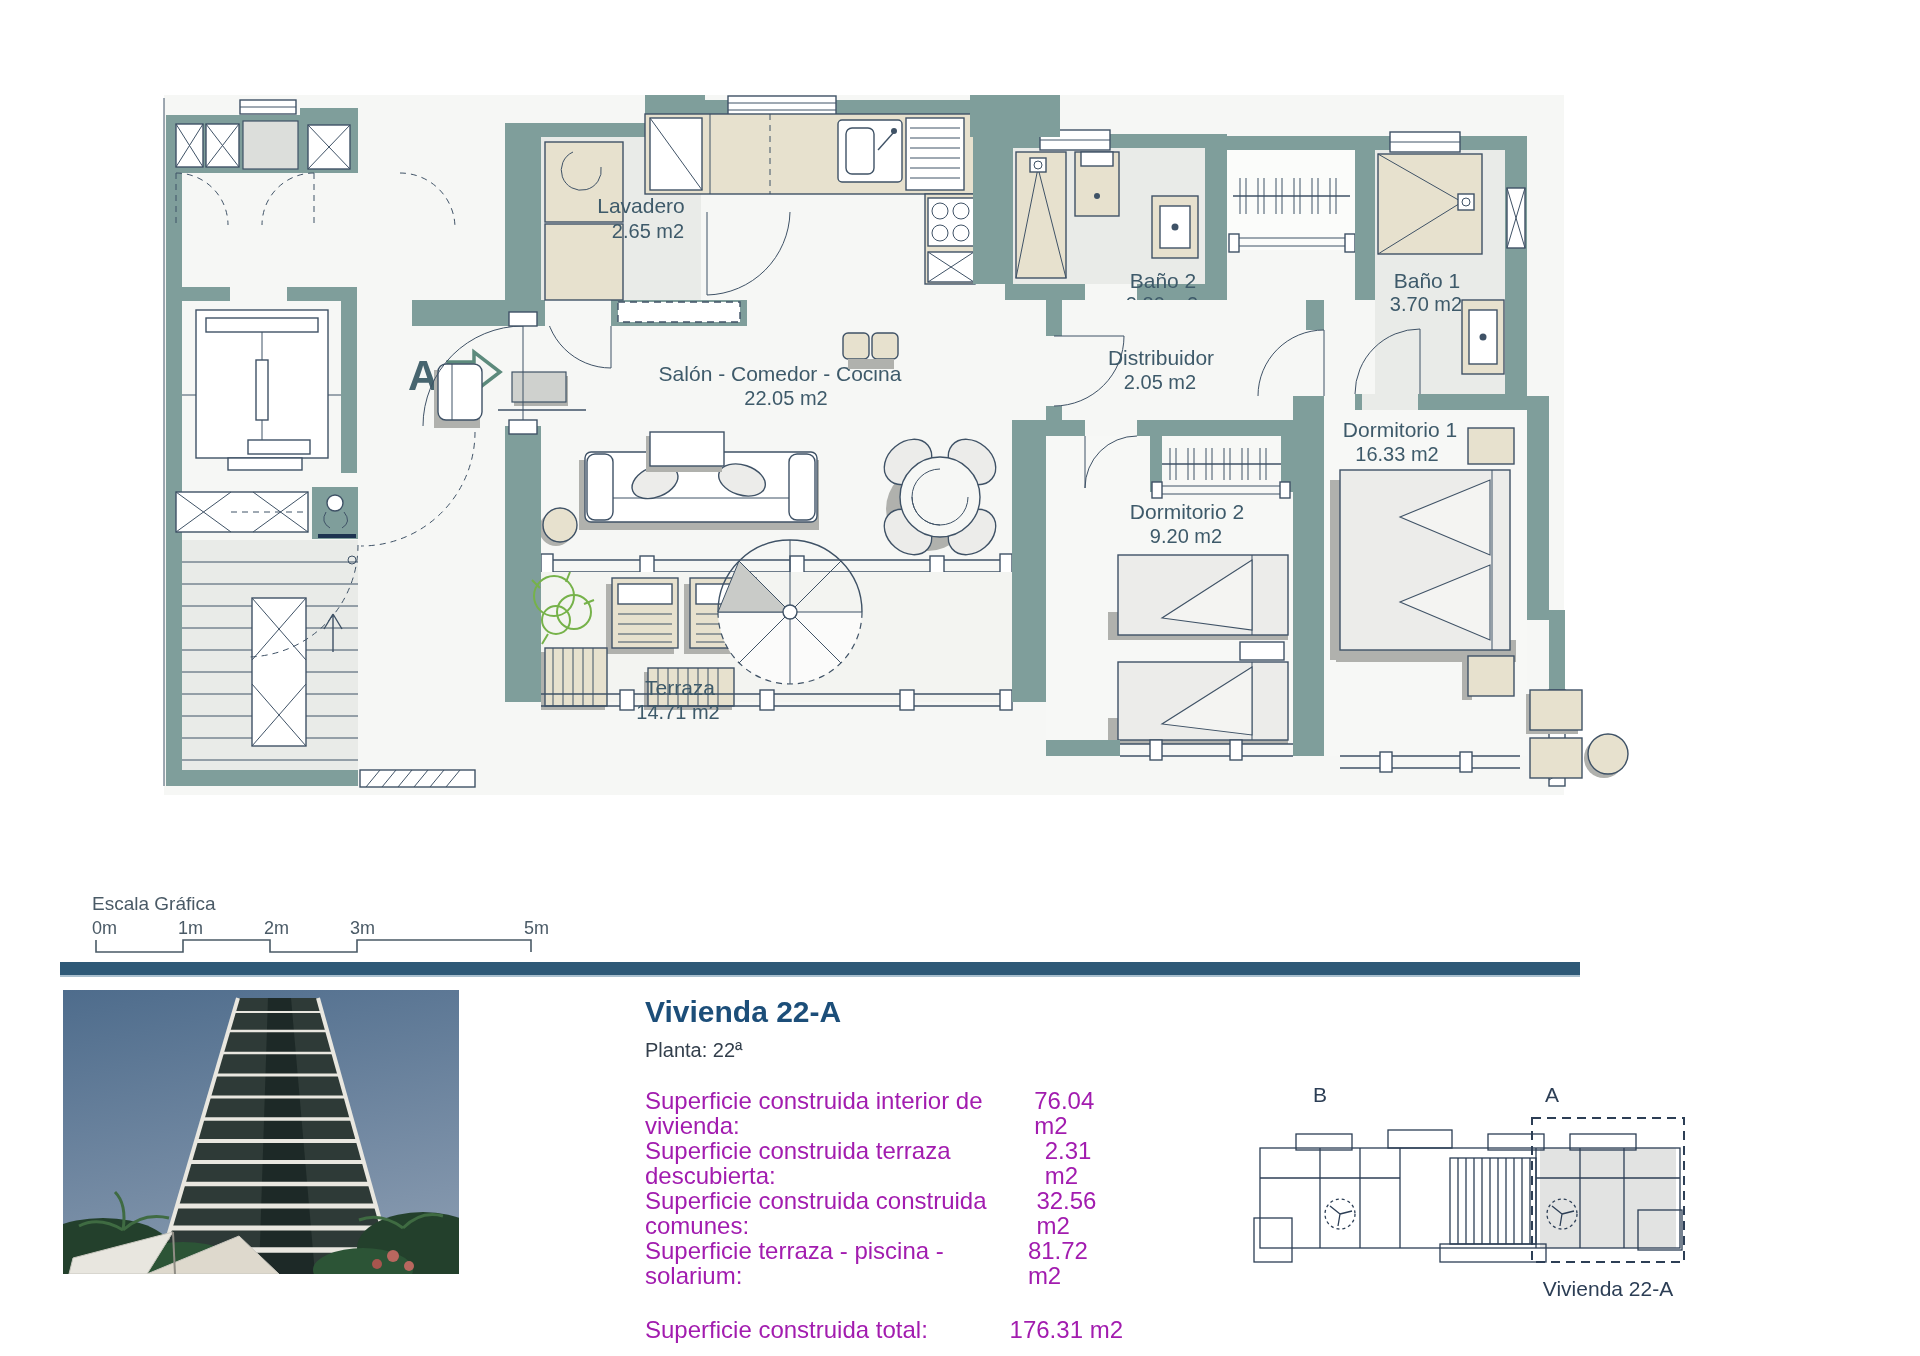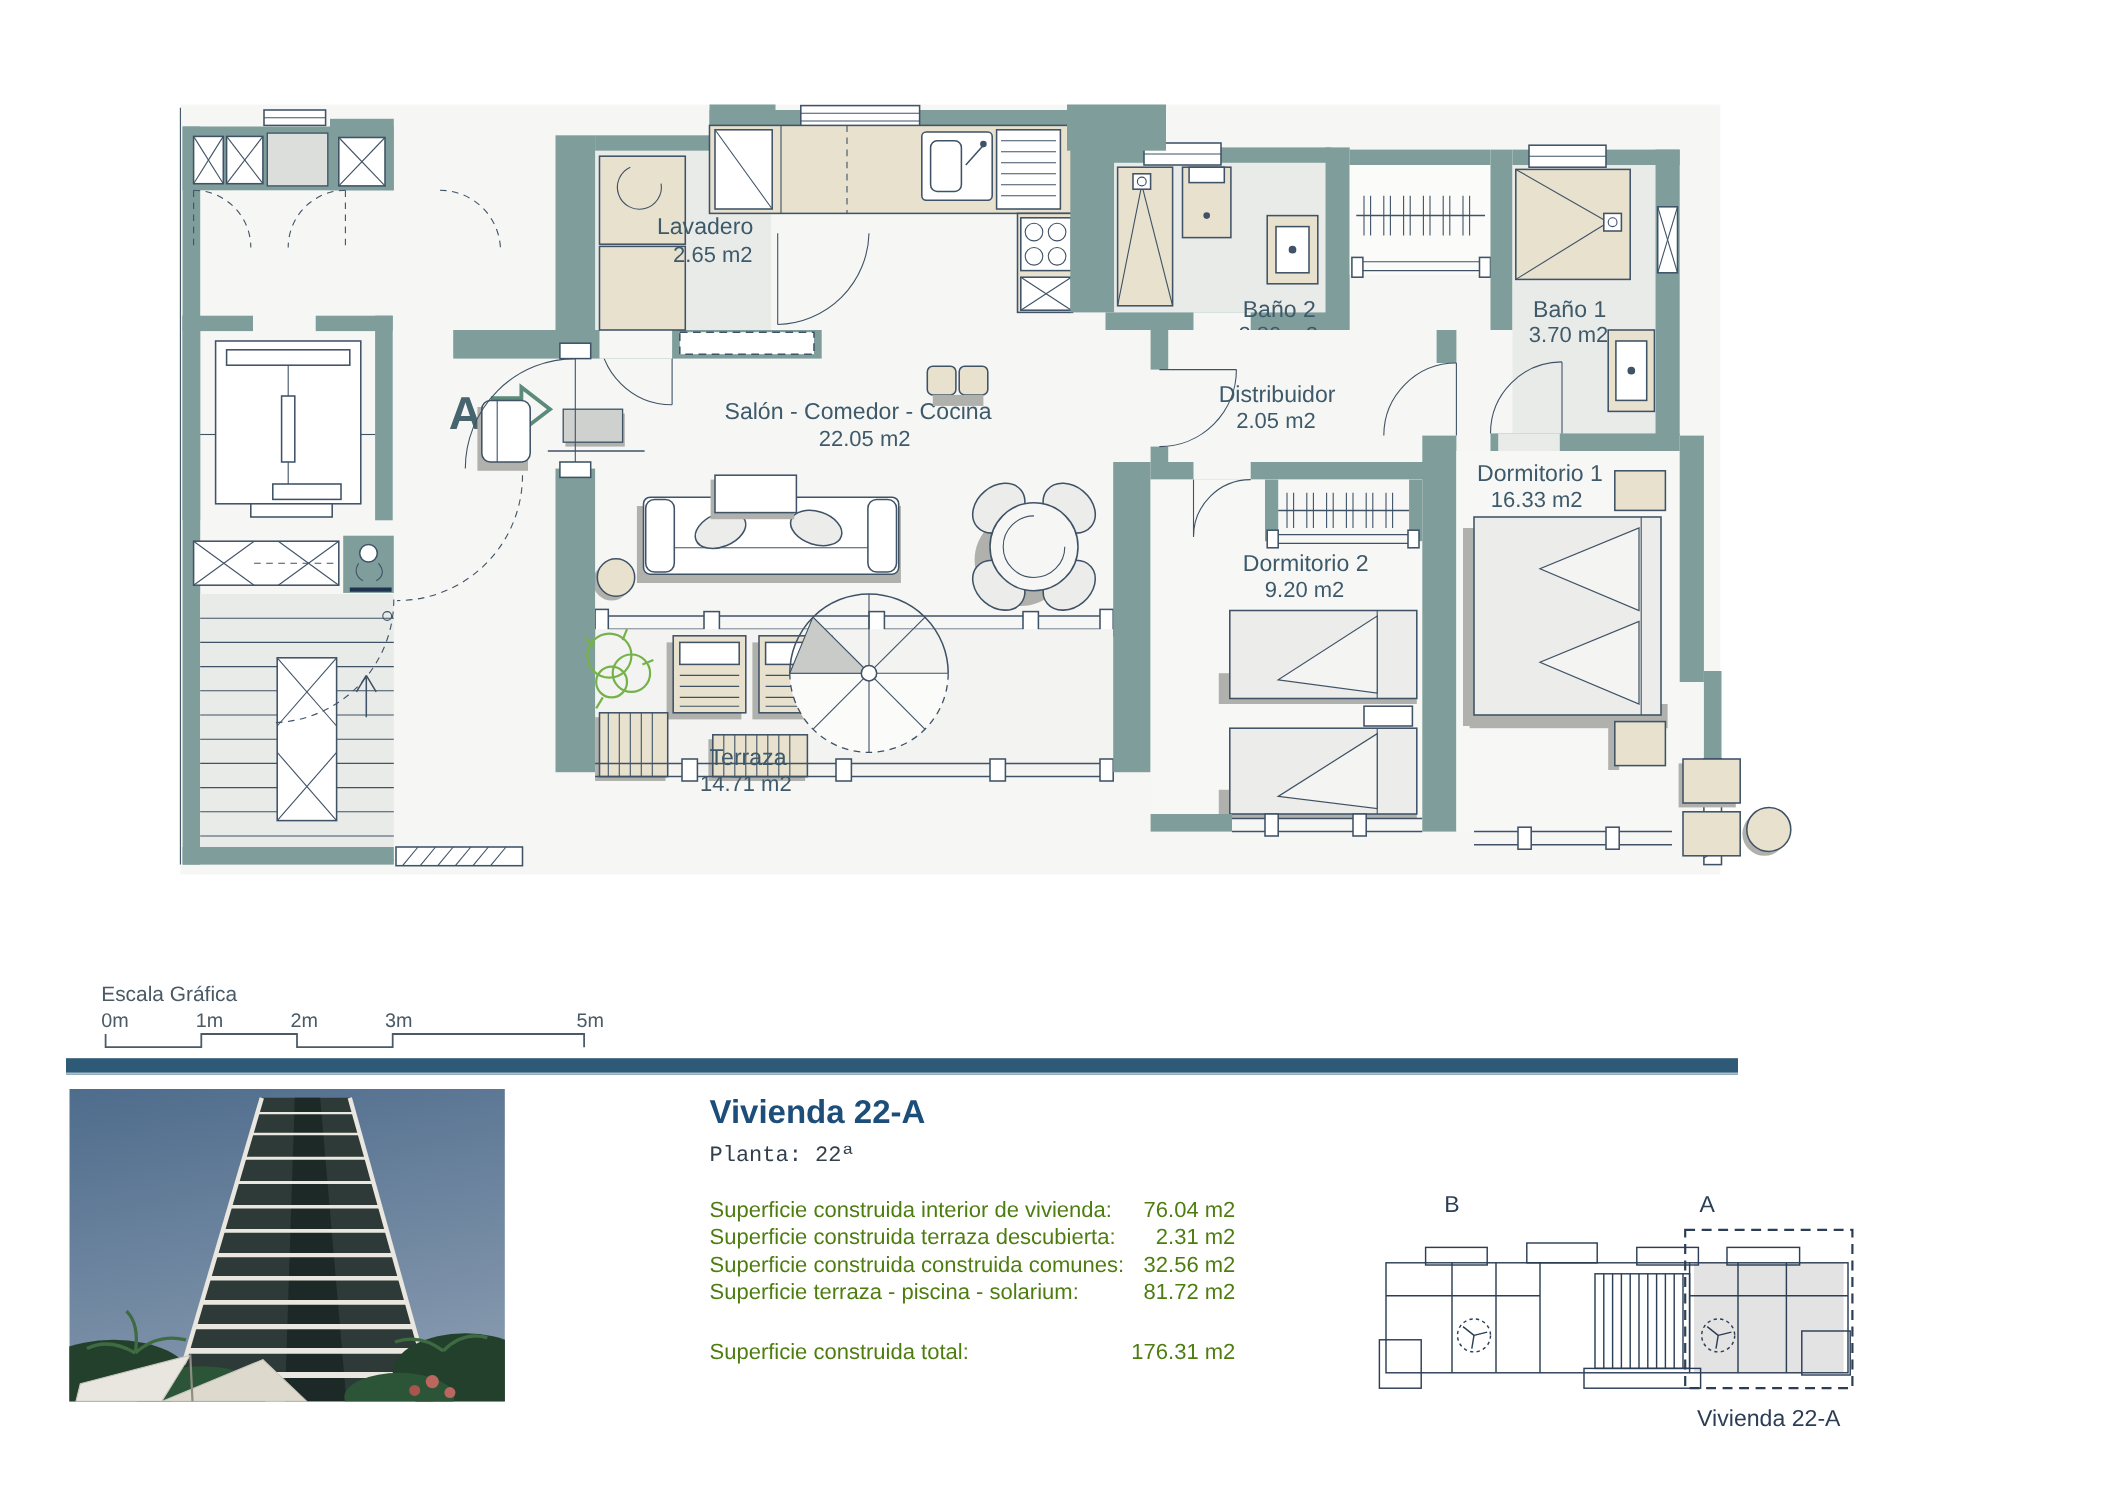--- a/index.html
+++ b/index.html
@@ -15,22 +15,22 @@
   .fg{fill:#ececea;stroke:#3f5266;stroke-width:1.4;}
   .sh{fill:#b0b1ad;}
   .lbl{font-size:21px;fill:#3e5a6a;}
   .lblm{font-size:20px;fill:#3e5a6a;}
   .dash{stroke-dasharray:6 5;}
   .grn{stroke:#76b24a;fill:none;stroke-width:2;}
   #divider{position:absolute;left:60px;top:962px;width:1520px;height:13px;background:#2e5977;border-bottom:2px solid #a9bfce;}
   #photo{position:absolute;left:63px;top:990px;width:396px;height:284px;}
   #info{position:absolute;left:645px;top:995px;width:560px;}
   #info h1{margin:0 0 10px 0;font-size:30px;color:#1c4e79;font-weight:bold;}
-  #info .planta{font-size:20px;color:#333f4c;margin:0 0 26px 0;font-family:Liberation Mono, monospace;}
-  .srow{display:flex;justify-content:space-between;font-size:20px;color:#4d7c0f;line-height:25px;width:478px;}
+  #info .planta{font-size:20px;color:#333f4c;margin:0 0 26px 0;}
+  .srow{display:flex;justify-content:space-between;font-size:24px;color:#a21caf;line-height:25px;width:478px;}
   .srow .v{text-align:left;}
   .spacer{height:29px;}
   #keyplan{position:absolute;left:1240px;top:1078px;width:460px;height:240px;}
   .kp-txt{font-size:21px;fill:#2c3e55;}
   .kpl{stroke:#2c3e55;fill:none;stroke-width:1.3;}
 </style>
 </head>
 <body>
 
 <div id="page">

